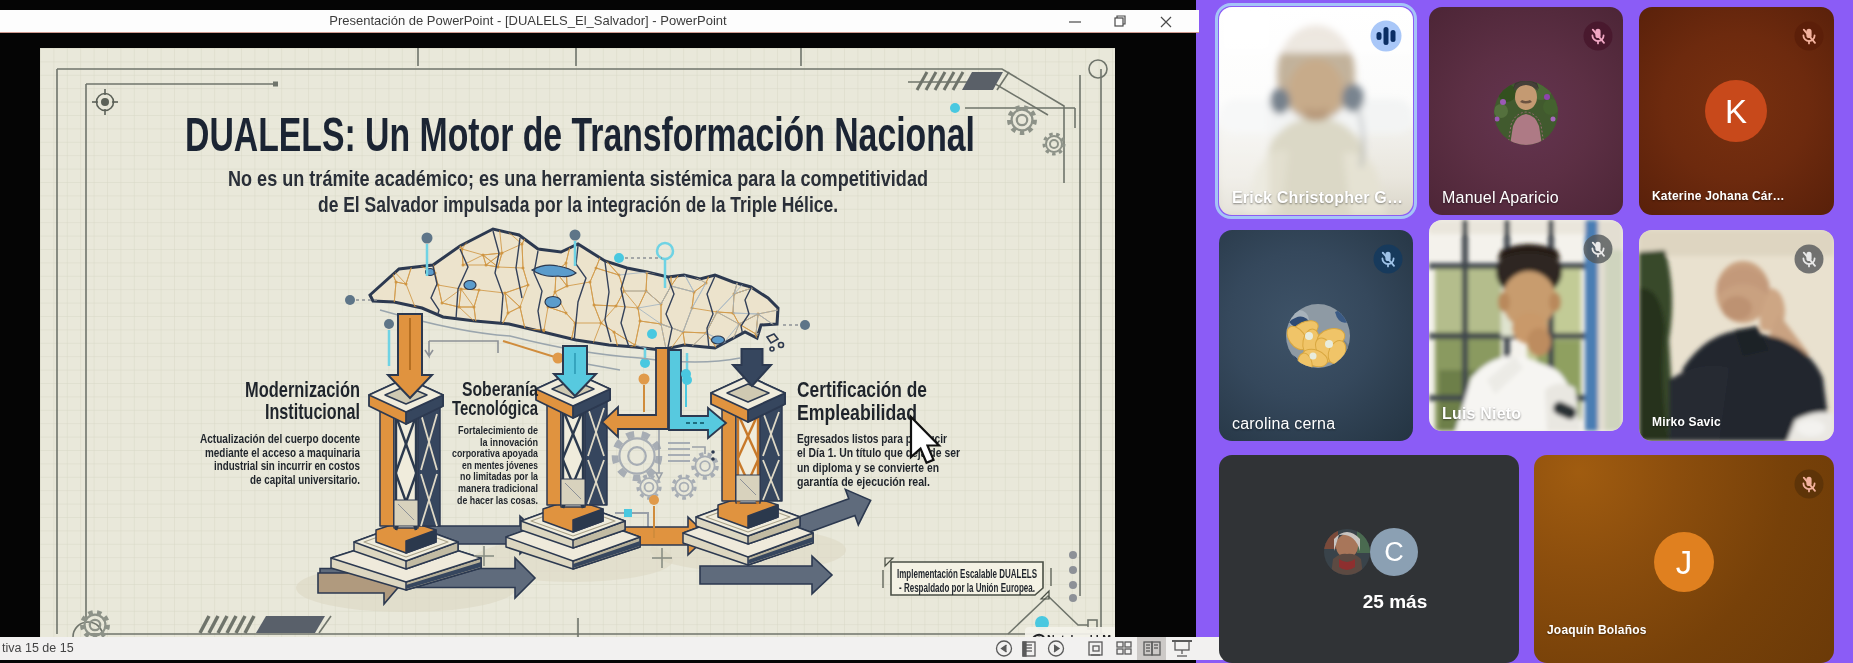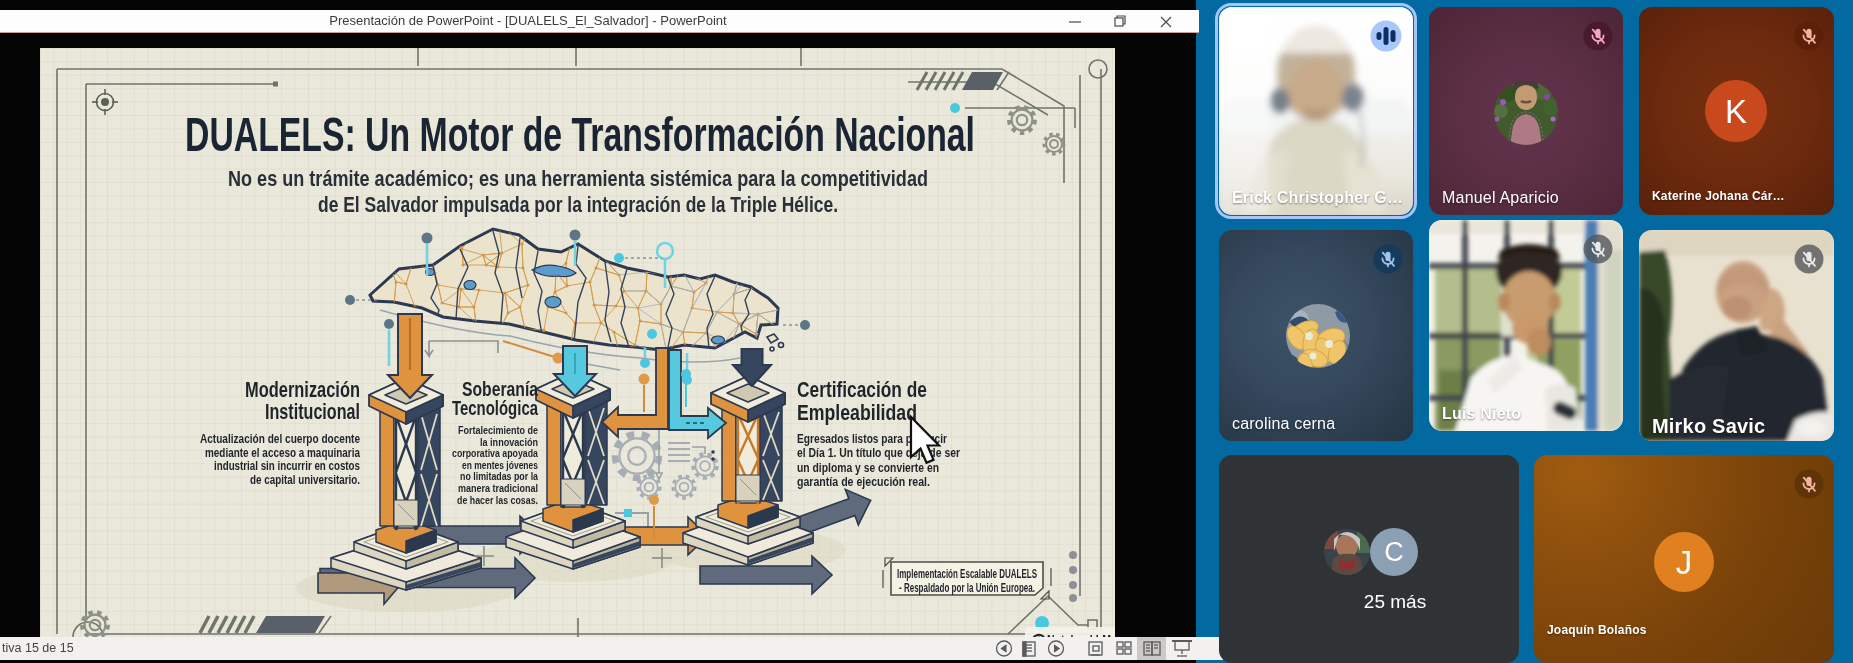--- a/index.html
+++ b/index.html
@@ -1,16 +1,16 @@
 <!DOCTYPE html>
 <html><head><meta charset="utf-8">
 <style>
 * {margin:0;padding:0;box-sizing:border-box}
 html,body {width:1853px;height:663px;overflow:hidden;background:#131416;font-family:"Liberation Sans",sans-serif}
-#root {position:absolute;left:0;top:0;width:1853px;height:663px;background:#0369a1}
+#root {position:absolute;left:0;top:0;width:1853px;height:663px;background:#8b5cf6}
 #ppt {position:absolute;left:0;top:0;width:1196px;height:663px;background:#050505}
 #slide {position:absolute;left:40px;top:48px;width:1075px;height:647px;background:#e9e8da;overflow:hidden}
 .tile {position:absolute;border-radius:13px;overflow:hidden}
 .ov {position:absolute;left:0;top:0}
 </style></head>
 <body>
 <div id="root">
 <div id="ppt">
 <div style="position:absolute;left:0;top:0;width:1196px;height:10px;background:#050505"></div>
       <div style="position:absolute;left:0;top:10px;width:1199px;height:23px;background:#fdfdfd;border-bottom:1px solid #cf9a90">
@@ -1244,41 +1244,41 @@
       </svg><svg class="ov" width="195" height="211">
         <g transform="translate(170,29)">
           <circle cx="0" cy="0" r="14.5" fill="#55585acc"></circle>
           <g stroke="#e8e8e8" fill="none" stroke-width="1.8" stroke-linecap="round">
             <rect x="-2.6" y="-7.2" width="5.2" height="9.2" rx="2.6" fill="#e8e8e8" stroke="none"></rect>
             <path d="M -5.6 -0.5 a 5.6 5.6 0 0 0 11.2 0"></path>
             <line x1="0" y1="5.1" x2="0" y2="7.4"></line>
             <line x1="-5.2" y1="-6.4" x2="6.0" y2="6.8"></line>
           </g>
         </g>
-      </svg><div style="position:absolute;left:13px;top:185px;color:#fff;font-size:20px;font-weight:700;letter-spacing:.2px;text-shadow:0 1px 2px rgba(0,0,0,.45);white-space:nowrap">Mirko Savic</div></div>
+      </svg><div style="position:absolute;left:13px;top:185px;color:#fff;font-size:12px;font-weight:700;letter-spacing:.2px;text-shadow:0 1px 2px rgba(0,0,0,.45);white-space:nowrap">Mirko Savic</div></div>
 <div class="tile" style="left:1219px;top:455px;width:300px;height:208px;background:#303336">
       <svg class="ov" width="300" height="208" viewBox="0 0 300 208">
 <defs>
           <clipPath id="pcl">
             <circle cx="128" cy="97" r="23"></circle>
           </clipPath>
         </defs>
 <g clip-path="url(#pcl)">
 <rect x="105" y="74" width="46" height="46" fill="#39434a"></rect>
 <rect x="105" y="74" width="14" height="20" fill="#7a4a3a"></rect>
 <rect x="138" y="74" width="13" height="24" fill="#4a6a50"></rect>
 <ellipse cx="128" cy="91" rx="11" ry="12" fill="#a8765a"></ellipse>
 <path d="M115 84 Q128 70 141 84 L141 96 Q136 78 120 80 L115 96 Z" fill="#c9c5c2"></path>
 <path d="M112 120 L114 104 Q121 98 128 99 Q136 98 142 104 L144 120 Z" fill="#5c4a42"></path>
 <path d="M120 104 q8 6 16 0 l0 8 q-8 6 -16 0 z" fill="#8e2f2f"></path>
 </g>
 <circle cx="175" cy="97" r="24" fill="#8ba0b3"></circle>
 <text x="175" y="106" font-size="27" fill="#fff" text-anchor="middle" font-family="Liberation Sans">C</text>
 </svg>
-      <div style="position:absolute;left:0;top:136px;width:352px;text-align:center;color:#fff;font-size:19px;font-weight:400">25 más</div>
+      <div style="position:absolute;left:0;top:136px;width:352px;text-align:center;color:#fff;font-size:19px;font-weight:700">25 más</div>
     </div>
 <div class="tile" style="left:1534px;top:455px;width:300px;height:208px;background:radial-gradient(circle at 15% 8%,#a05c10 0%,#8c4e0d 30%,#774109 65%,#6b3a08 100%)">
       <svg class="ov" width="300" height="208">
         <circle cx="150" cy="107" r="30" fill="#e0801f"></circle>
         <text x="150" y="119" font-size="33" fill="#fff" text-anchor="middle" font-family="Liberation Sans">J</text>
         <g transform="translate(275,29)">
           <circle cx="0" cy="0" r="14.5" fill="#5e3408"></circle>
           <g stroke="#f3b29e" fill="none" stroke-width="1.8" stroke-linecap="round">
             <rect x="-2.6" y="-7.2" width="5.2" height="9.2" rx="2.6" fill="#f3b29e" stroke="none"></rect>
             <path d="M -5.6 -0.5 a 5.6 5.6 0 0 0 11.2 0"></path>

